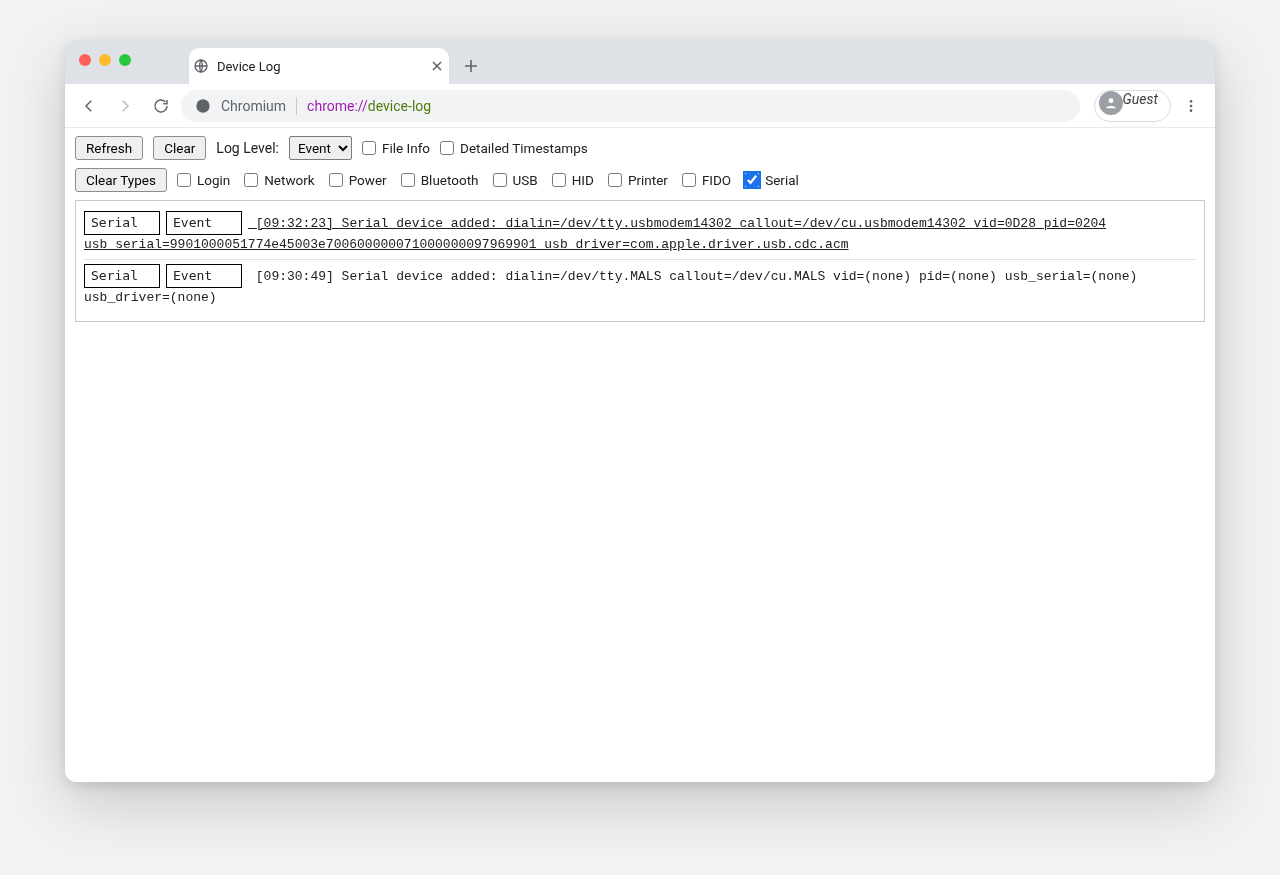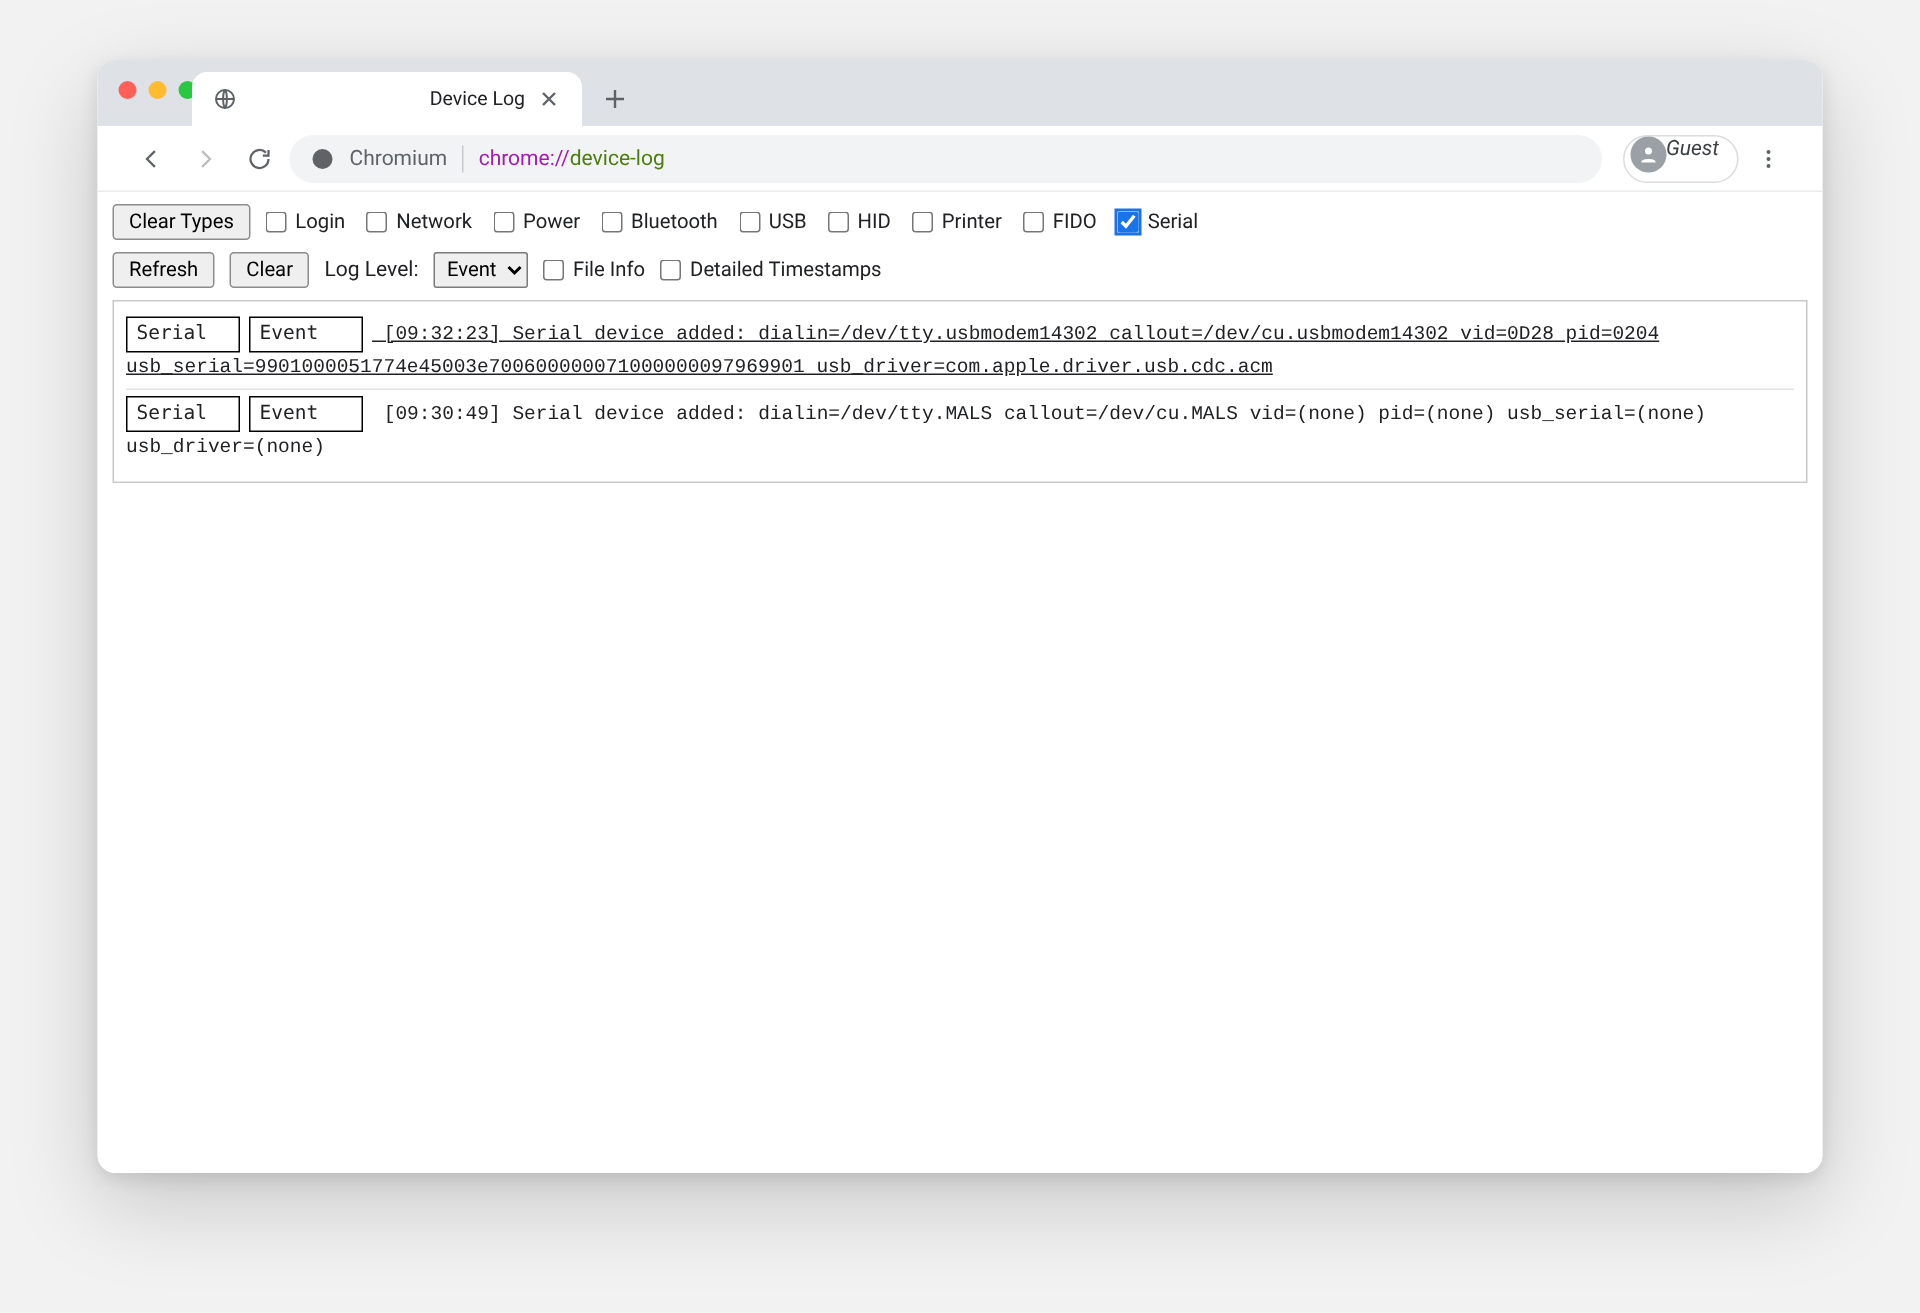--- a/index.html
+++ b/index.html
@@ -44,55 +44,54 @@
     gap: 8px;
   }
   .traffic-lights span {
     width: 12px; height: 12px; border-radius: 50%; display:block;
   }
   .tl-close { background:#ff5f57; }
   .tl-min   { background:#febc2e; }
   .tl-max   { background:#28c840; }
 
   .tab {
-    margin-left: 53px;
+    margin-left: 114px;
     height: 36px;
     background: #fff;
     border-top-left-radius: 10px;
     border-top-right-radius: 10px;
     min-width: 260px;
     max-width: 288px;
     display: flex;
     align-items: center;
-    padding: 0 14px;
+    padding: 0 4px;
     gap: 8px;
     font-size: 13px;
     color: #202124;
     position: relative;
-    text-align: right;
   }
   .tab .favicon {
     width:16px;height:16px; display:flex; align-items:center; justify-content:center;
   }
   .tab .title { flex:1; white-space:nowrap; overflow:hidden; text-overflow:ellipsis; }
   .tab .close-x { width:16px;height:16px; display:flex;align-items:center;justify-content:center; color:#5f6368;}
   .new-tab-btn {
     width:28px;height:28px; margin-left:8px; margin-bottom:4px;
     display:flex;align-items:center;justify-content:center; color:#5f6368;
     border-radius:50%;
   }
 
   
   .toolbar {
     height: 44px;
     background:#fff;
     border-bottom: 1px solid #e8eaed;
     display:flex;
     align-items:center;
-    padding: 0 20px;
+    padding: 0 8px;
     gap: 4px;
   }
   .tb-btn {
     width:32px;height:32px;border-radius:50%;
     display:flex;align-items:center;justify-content:center;
     color:#5f6368;
   }
   .tb-btn.disabled { color:#b9bcc1; }
   .omnibox {
     flex:1;
@@ -257,79 +256,79 @@
       <svg width="16" height="16" viewBox="0 0 24 24" fill="#5f6368">
           <circle cx="12" cy="5" r="2"></circle>
           <circle cx="12" cy="12" r="2"></circle>
           <circle cx="12" cy="19" r="2"></circle>
         </svg>
     </div>
   </div>
 
   <div class="content">
 
-
-    <div class="control-row">
-      <button class="native">Clear Types</button>
-      <span id="type-checkboxes" style="display:flex;gap:14px;flex-wrap:wrap;">
-          <label class="ck">
-            <input type="checkbox" style="">
-            <span>Login</span>
-          </label>
-          <label class="ck">
-            <input type="checkbox" style="">
-            <span>Network</span>
-          </label>
-          <label class="ck">
-            <input type="checkbox" style="">
-            <span>Power</span>
-          </label>
-          <label class="ck">
-            <input type="checkbox" style="">
-            <span>Bluetooth</span>
-          </label>
-          <label class="ck">
-            <input type="checkbox" style="">
-            <span>USB</span>
-          </label>
-          <label class="ck">
-            <input type="checkbox" style="">
-            <span>HID</span>
-          </label>
-          <label class="ck">
-            <input type="checkbox" style="">
-            <span>Printer</span>
-          </label>
-          <label class="ck">
-            <input type="checkbox" style="">
-            <span>FIDO</span>
-          </label>
-          <label class="ck">
-            <input type="checkbox" class="boxed" checked="" style="">
-            <span>Serial</span>
-          </label>
-        </span>
-    </div>
 
     <div class="control-row">
       <button class="native">Refresh</button>
       <button class="native">Clear</button>
       <span>Log Level:</span>
       <select class="native">
         <option>Event</option>
       </select>
       <label class="ck">
         <input type="checkbox" style="">
         <span>File Info</span>
       </label>
       <label class="ck">
         <input type="checkbox" style="">
         <span>Detailed Timestamps</span>
       </label>
     </div>
 
+    <div class="control-row">
+      <button class="native">Clear Types</button>
+      <span id="type-checkboxes" style="display:flex;gap:14px;flex-wrap:wrap;">
+          <label class="ck">
+            <input type="checkbox" style="">
+            <span>Login</span>
+          </label>
+          <label class="ck">
+            <input type="checkbox" style="">
+            <span>Network</span>
+          </label>
+          <label class="ck">
+            <input type="checkbox" style="">
+            <span>Power</span>
+          </label>
+          <label class="ck">
+            <input type="checkbox" style="">
+            <span>Bluetooth</span>
+          </label>
+          <label class="ck">
+            <input type="checkbox" style="">
+            <span>USB</span>
+          </label>
+          <label class="ck">
+            <input type="checkbox" style="">
+            <span>HID</span>
+          </label>
+          <label class="ck">
+            <input type="checkbox" style="">
+            <span>Printer</span>
+          </label>
+          <label class="ck">
+            <input type="checkbox" style="">
+            <span>FIDO</span>
+          </label>
+          <label class="ck">
+            <input type="checkbox" class="boxed" checked="" style="">
+            <span>Serial</span>
+          </label>
+        </span>
+    </div>
+
     <div class="log-panel" id="log-panel">
         <div class="log-entry"><span class="tag-box">Serial</span><span class="tag-box">Event</span><span class="log-text"> [09:32:23] Serial device added: dialin=/dev/tty.usbmodem14302 callout=/dev/cu.usbmodem14302 vid=0D28 pid=0204 usb_serial=9901000051774e45003e700600000071000000097969901 usb_driver=com.apple.driver.usb.cdc.acm</span></div>
         <div class="log-entry"><span class="tag-box">Serial</span><span class="tag-box">Event</span><span class="log-text"> [09:30:49] Serial device added: dialin=/dev/tty.MALS callout=/dev/cu.MALS vid=(none) pid=(none) usb_serial=(none) usb_driver=(none)</span></div>
       </div>
 
   </div>
 </div>
 
 </body></html>

